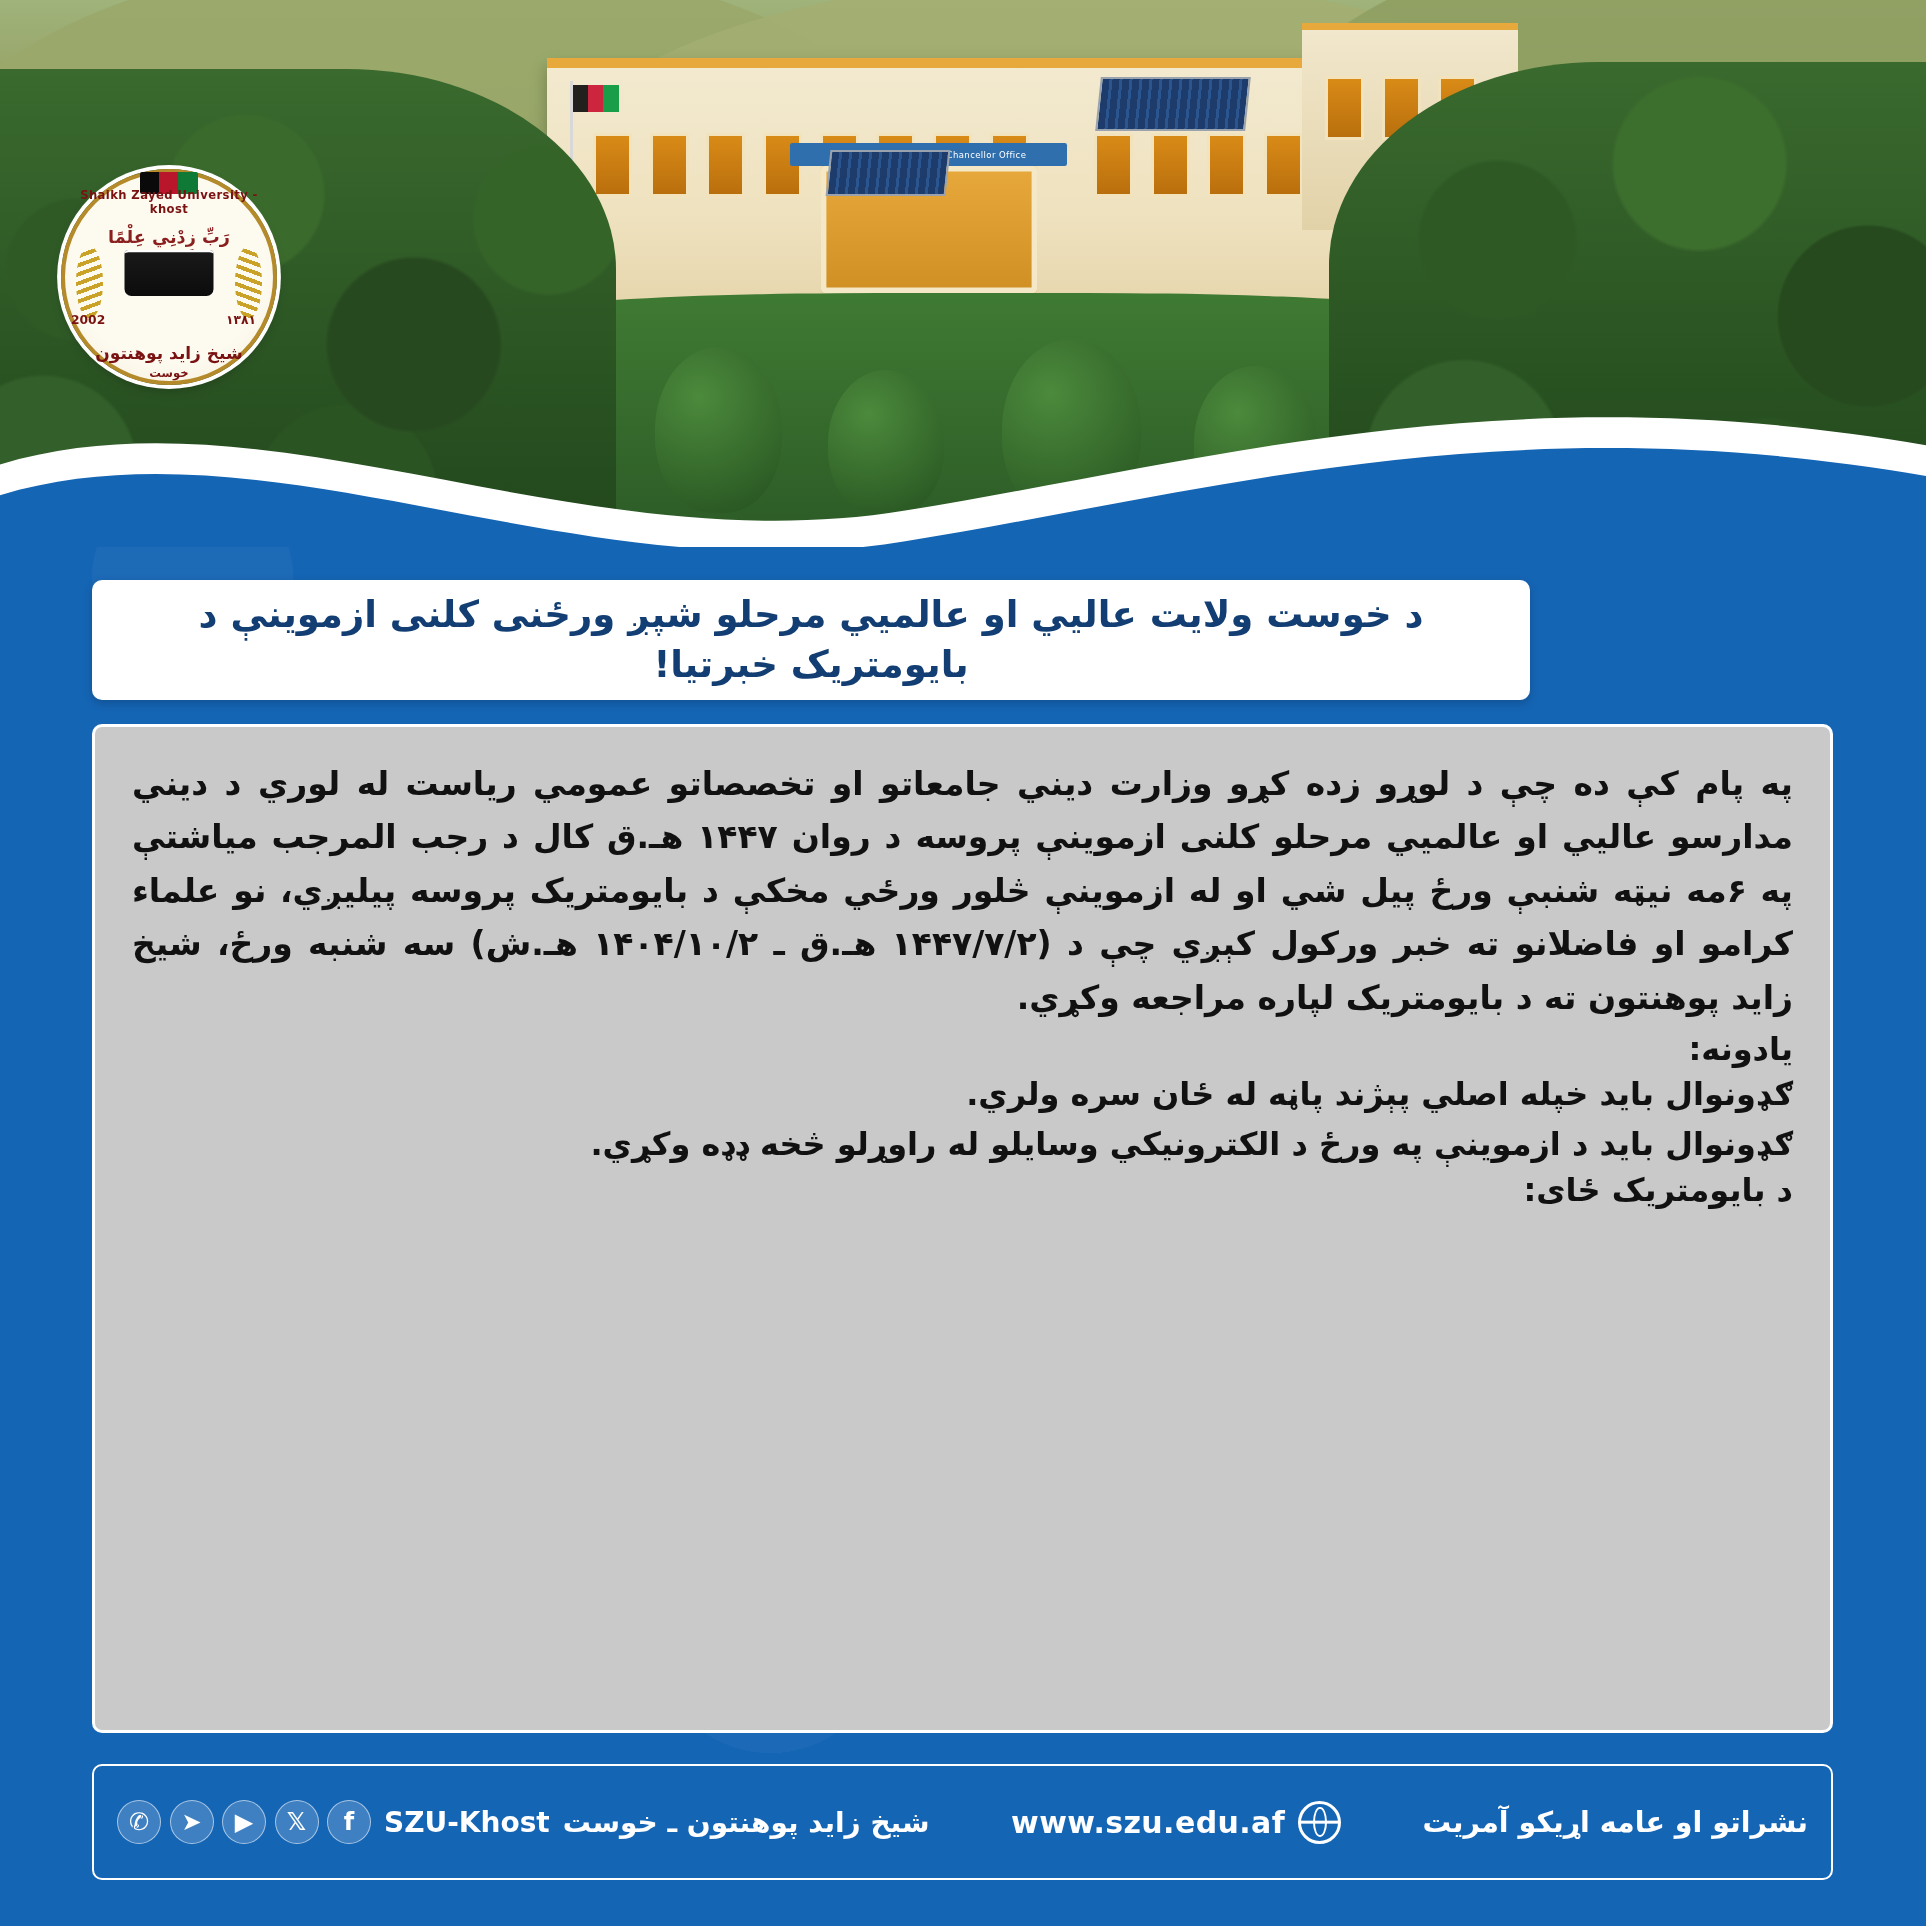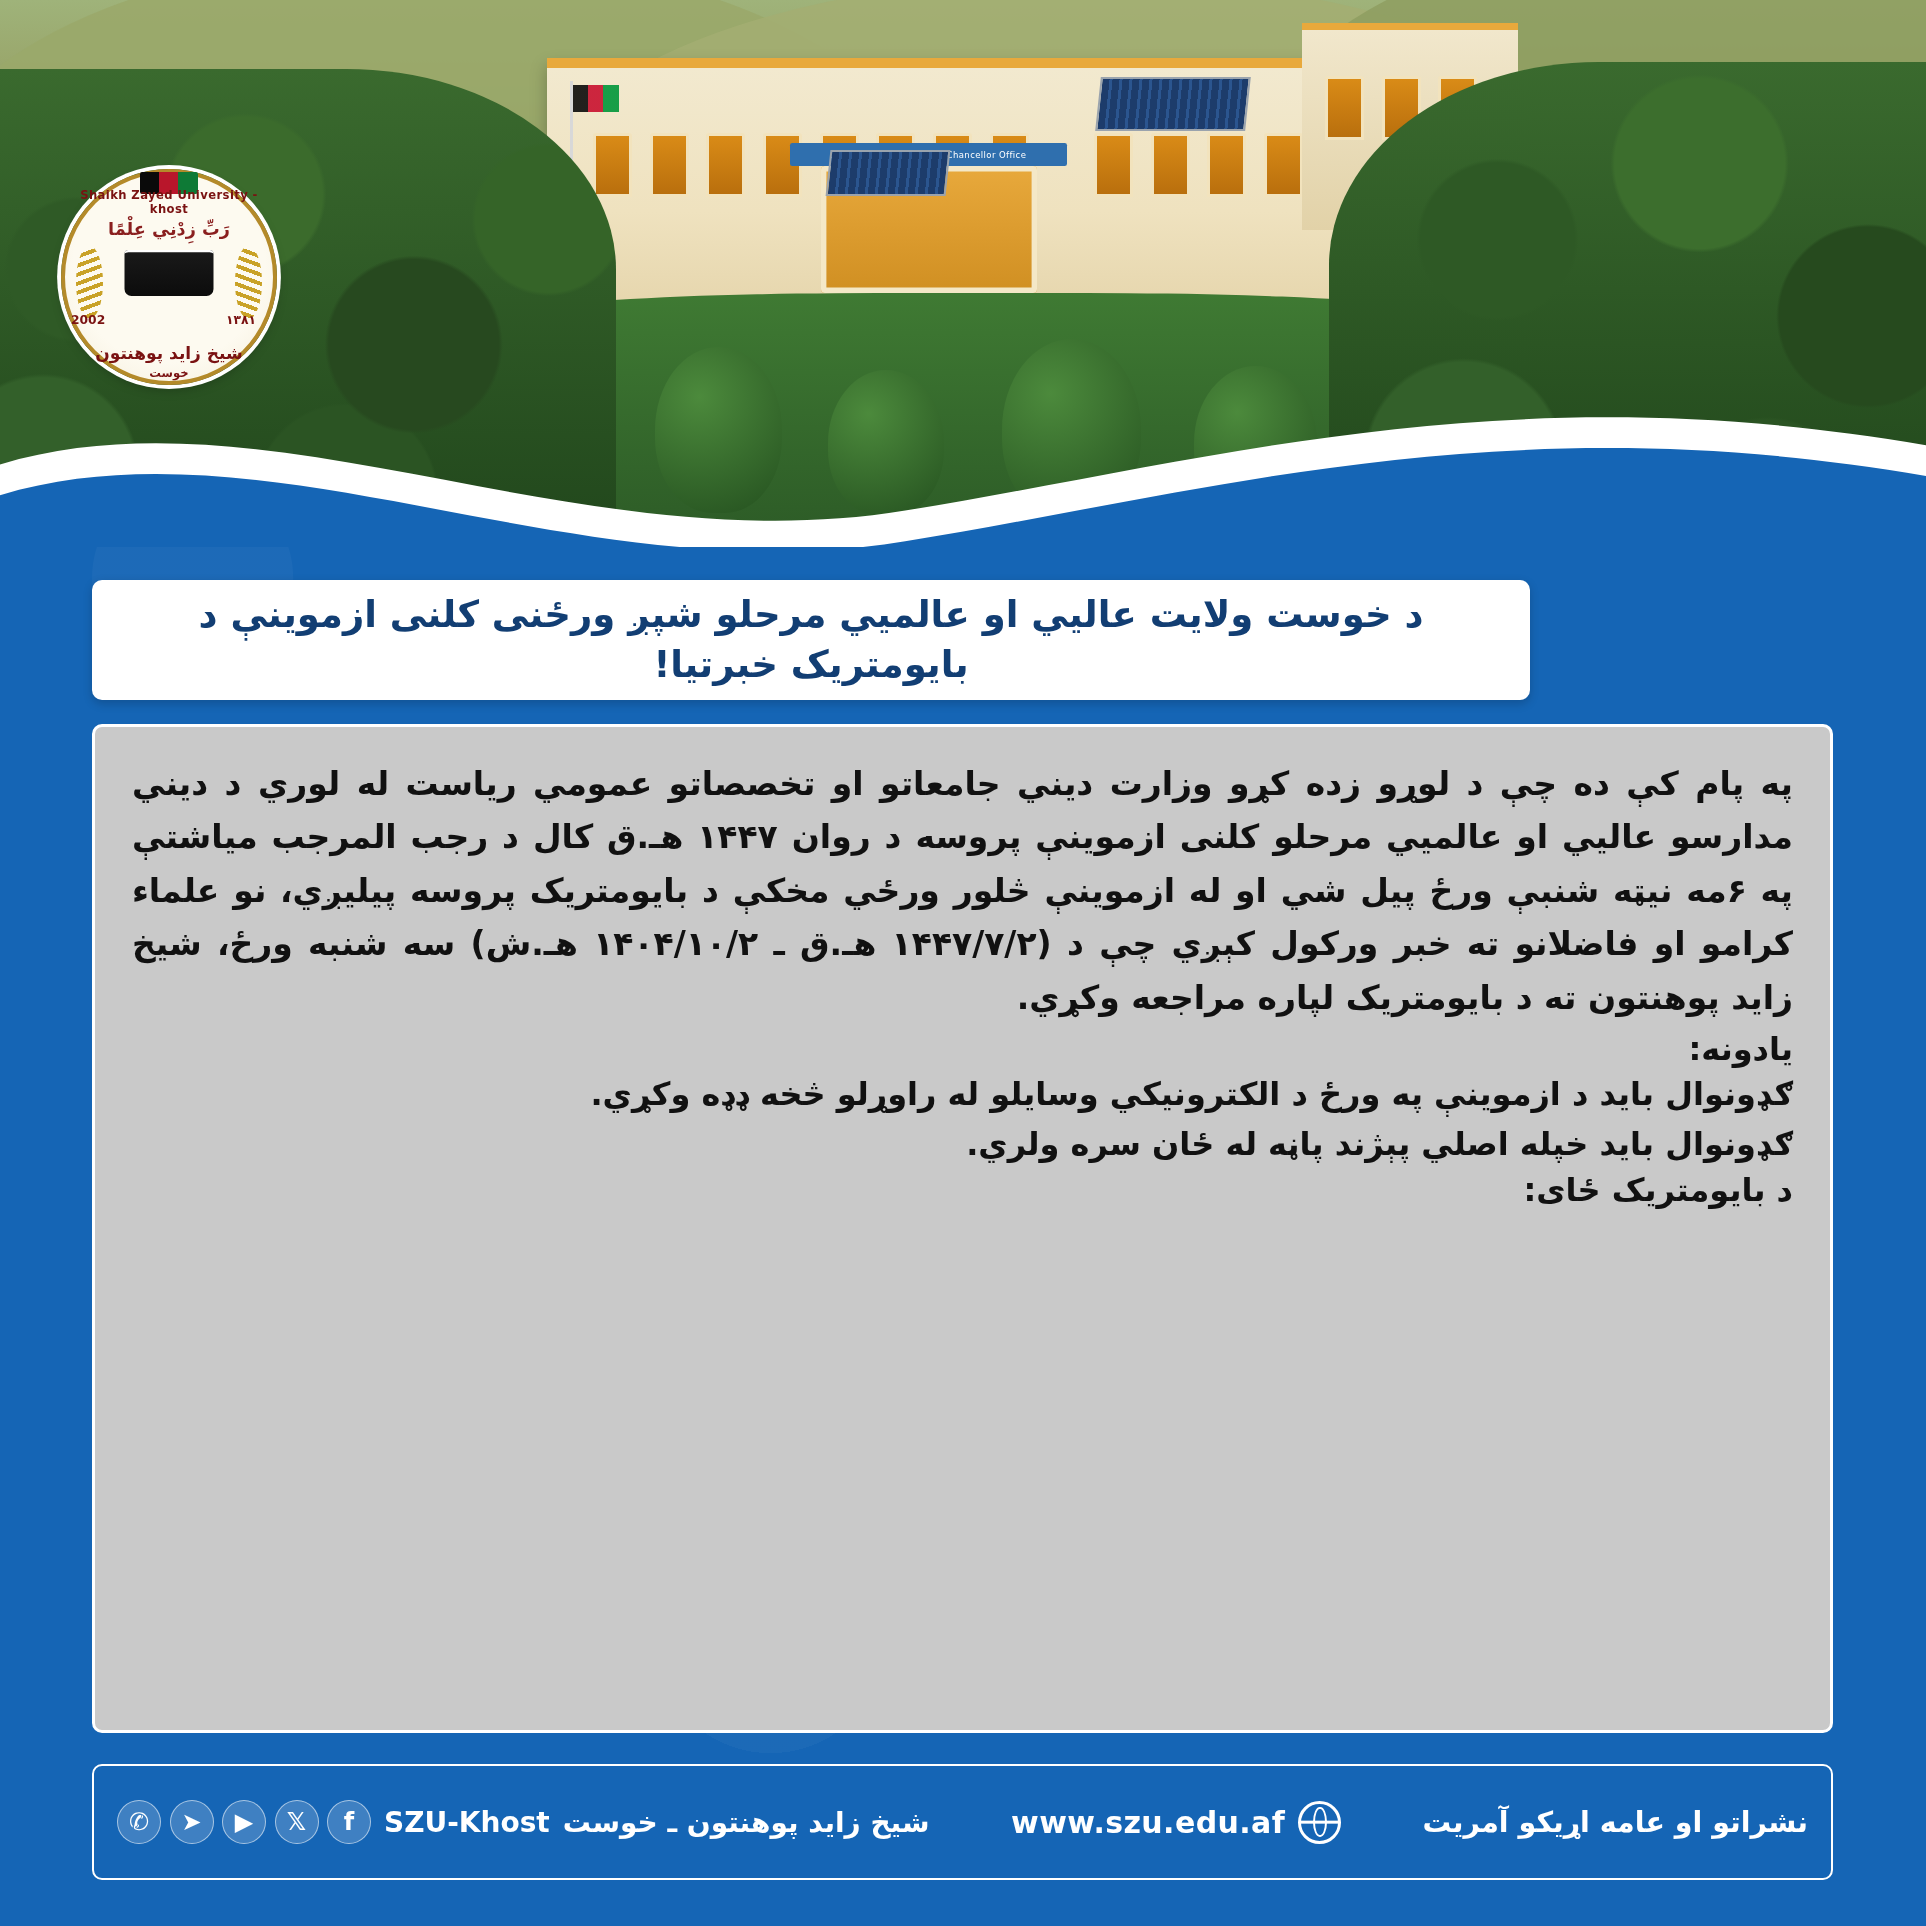--- a/index.html
+++ b/index.html
@@ -170,21 +170,21 @@
   .logo-year-l { left:10px; }
   .logo-year-r { right:21px; }
   .logo-book {
     position:absolute; top:81px; left:50%; transform:translateX(-50%);
     width:89px; height:46px;
     background: linear-gradient(180deg,#1a1a1a,#0c0c0c);
     border-radius: 3.9px 3.9px 7px 7px;
     box-shadow: inset 0 5.4px 0 -3.1px #ffffff;
   }
   .logo-arabic {
-    position:absolute; top:50px; left:0; right:0; text-align:center;
+    position:absolute; top:58px; left:0; right:0; text-align:center;
     color:#8a1f1f; font-size:17.7px; font-weight:bold;
   }
   .logo-wheat-l, .logo-wheat-r {
     position:absolute; top:77px; width:27px; height:73px;
     background: repeating-linear-gradient(160deg, #c9a227 0 3.9px, transparent 3.9px 8.5px);
     border-radius:50%;
   }
   .logo-wheat-l { left:15.4px; }
   .logo-wheat-r { right:15.4px; transform: scaleX(-1); }
   .logo-flag-top {
@@ -419,22 +419,22 @@
     </div>
   </div>
 
   <div class="title-bar">
     <div class="title-text">د خوست ولایت عاليي او عالميي مرحلو شپږ ورځنی کلنی ازموينې د بايومتريک خبرتيا!</div>
   </div>
 
   <div class="body-card">
     <p class="para last-right">په پام کې ده چې د لوړو زده کړو وزارت دیني جامعاتو او تخصصاتو عمومي ریاست له لوري د دیني مدارسو عاليي او عالميي مرحلو کلنی ازموينې پروسه د روان ۱۴۴۷ هـ.ق کال د رجب المرجب میاشتې په ۶مه نیټه شنبې ورځ پیل شي او له ازموينې څلور ورځي مخکې د بایومتریک پروسه پیلیږي، نو علماء کرامو او فاضلانو ته خبر ورکول کېږي چې د (۱۴۴۷/۷/۲ هـ.ق ـ ۱۴۰۴/۱۰/۲ هـ.ش) سه شنبه ورځ، شیخ زاید پوهنتون ته د بایومتریک لپاره مراجعه وکړي.</p>
     <div class="note-label">یادونه:</div>
+    <div class="bullet">ګډونوال باید خپله اصلي پېژند پاڼه له ځان سره ولري.</div>
     <div class="bullet">ګډونوال باید د ازموينې په ورځ د الکترونیکي وسایلو له راوړلو څخه ډډه وکړي.</div>
-    <div class="bullet">ګډونوال باید خپله اصلي پېژند پاڼه له ځان سره ولري.</div>
     <div class="venue-label">د بایومتریک ځای:</div>
   </div>
 
   <div class="footer">
     <div class="footer-right">نشراتو او عامه اړیکو آمریت</div>
 
     <div class="footer-center">
       <div class="globe"></div>
       <div class="site-url">www.szu.edu.af</div>
     </div>

